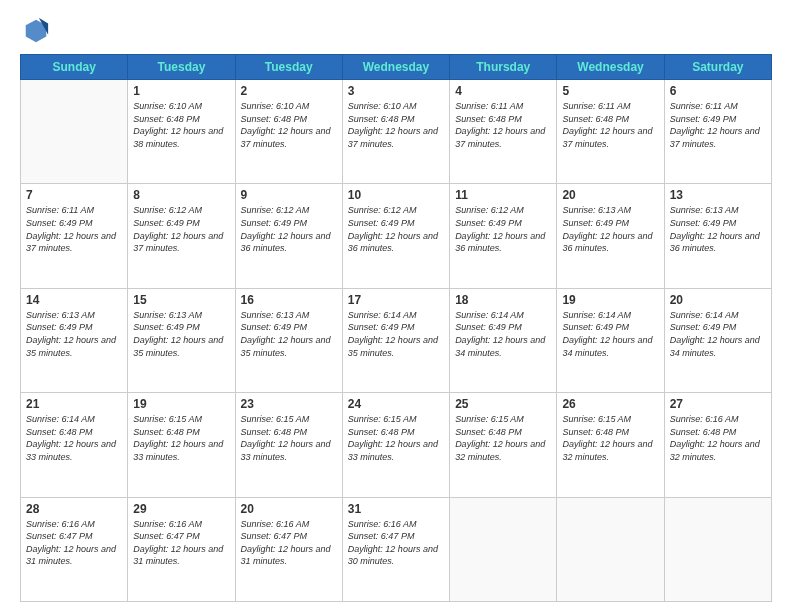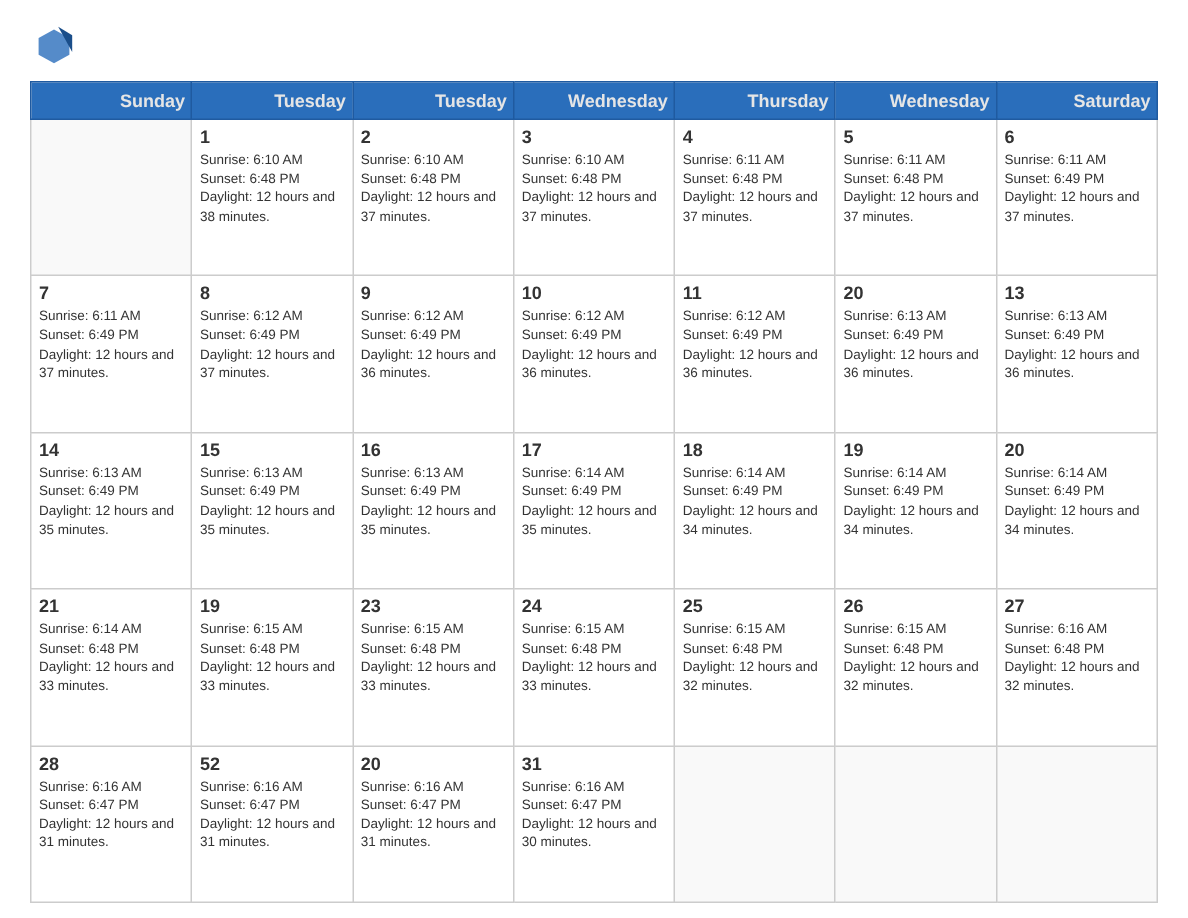--- a/index.html
+++ b/index.html
@@ -58,26 +58,26 @@
     }
     .calendar {
       flex: 1;
       border: 1px solid #ccc;
       border-collapse: collapse;
       width: 100%;
       table-layout: fixed;
     }
     .calendar thead tr th {
       background-color: #2a6ebb;
-      color: #e5e5e5;
+      color: #5eead4;
       font-size: 12px;
       font-weight: bold;
       padding: 5px 4px;
       border: 1px solid #1f5aa0;
-      text-align: right;
+      text-align: center;
     }
     .calendar tbody tr td {
       border: 1px solid #ccc;
       vertical-align: top;
       padding: 4px 5px;
       font-size: 9.5px;
       color: #333;
       height: 88px;
       background: #fff;
     }
@@ -87,20 +87,21 @@
     .day-number {
       font-size: 12px;
       font-weight: bold;
       color: #333;
       margin-bottom: 2px;
     }
     .day-info {
       font-size: 9px;
       color: #333;
       line-height: 1.4;
+      font-style: italic;
     }
   </style>
 </head>
 <body>
 
 <div class="page">
   <div class="header">
     <div class="logo">
       <div class="logo-text">
         <span class="logo-general"></span>
@@ -302,21 +303,21 @@
           </td>
         </tr>
         <tr>
           <td>
             <div class="day-number">28</div>
             <div class="day-info" style="white-space: pre-line;">Sunrise: 6:16 AM
 Sunset: 6:47 PM
 Daylight: 12 hours and 31 minutes.</div>
           </td>
           <td>
-            <div class="day-number">52</div>
+            <div class="day-number">29</div>
             <div class="day-info" style="white-space: pre-line;">Sunrise: 6:16 AM
 Sunset: 6:47 PM
 Daylight: 12 hours and 31 minutes.</div>
           </td>
           <td>
             <div class="day-number">20</div>
             <div class="day-info" style="white-space: pre-line;">Sunrise: 6:16 AM
 Sunset: 6:47 PM
 Daylight: 12 hours and 31 minutes.</div>
           </td>

